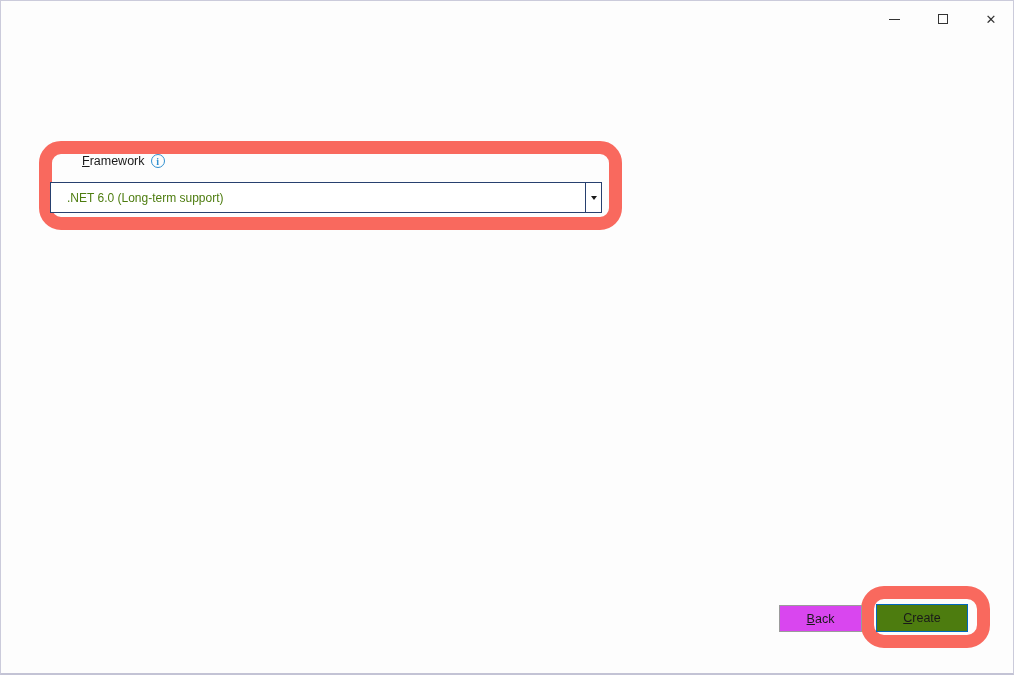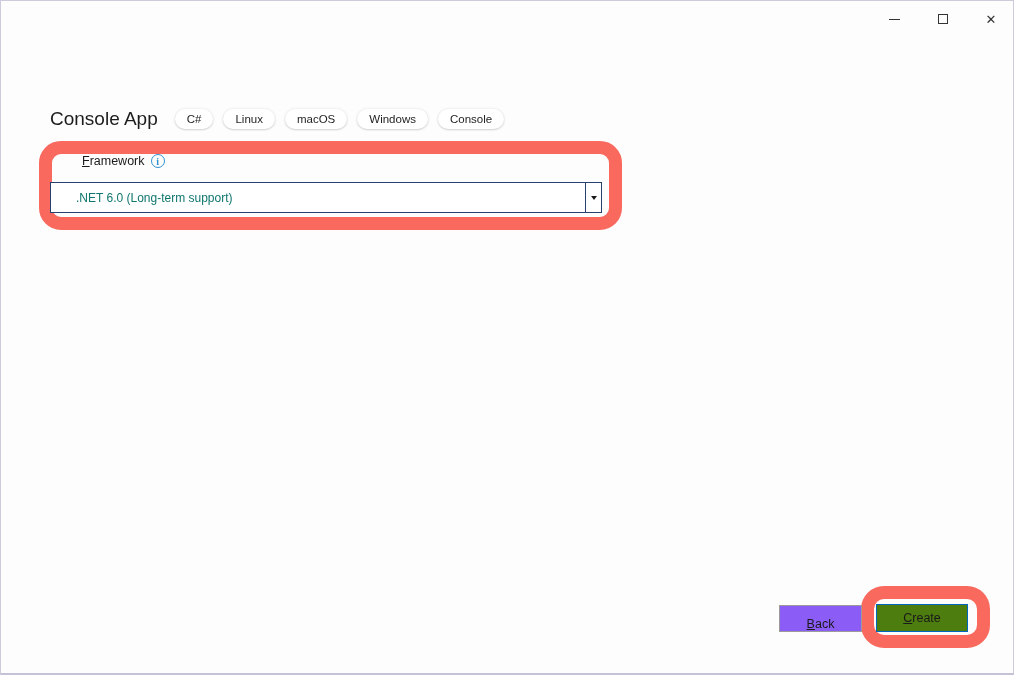--- a/index.html
+++ b/index.html
@@ -123,23 +123,23 @@
     background: #ffffff;
     border: 1px solid var(--combo-border);
     display: flex;
     align-items: stretch;
     cursor: default;
   }
   .combobox-value {
     flex: 1;
     display: flex;
     align-items: center;
-    padding-left: 25px;
+    padding-left: 16px;
     font-size: 12px;
-    color: #0f766e;
+    color: #4d7c0f;
     white-space: nowrap;
     overflow: hidden;
   }
   .dropdown-btn {
     width: 16px;
     border-left: 1px solid var(--combo-border);
     display: flex;
     align-items: center;
     justify-content: center;
     background: #ffffff;
@@ -157,23 +157,22 @@
     align-items: center;
     justify-content: center;
     font-size: 12.5px;
     color: #1a1a1a;
     cursor: pointer;
     white-space: nowrap;
   }
   .btn-back {
     left: 778px; top: 604px;
     width: 83px; height: 27px;
-    background: #8b5cf6;
+    background: #d946ef;
     border: 1px solid #9b9b9b;
-    align-items: flex-end;
   }
   .btn-create {
     left: 875px; top: 603px;
     width: 92px; height: 28px;
     background: #4d7c0f;
     border: 1px solid var(--create-border);
   }
 </style>
 </head>
 <body>
@@ -184,30 +183,20 @@
     <span class="glyph-min"></span>
   </div>
   <div class="win-btn win-btn-max">
     <span class="glyph-max"></span>
   </div>
   <div class="win-btn win-btn-close">
     <span class="glyph-close">✕</span>
   </div>
 
 
-  <div class="project-row">
-    <span class="project-name">Console App</span>
-    <span class="tags">
-      <span class="tag">C#</span>
-      <span class="tag">Linux</span>
-      <span class="tag">macOS</span>
-      <span class="tag">Windows</span>
-      <span class="tag">Console</span>
-    </span>
-  </div>
 
   <div class="hl hl-framework"></div>
 
   <div class="framework-label">
     <span><span class="accel">F</span><span>ramework</span></span>
     <span class="info-icon">i</span>
   </div>
 
   <div class="combobox">
     <div class="combobox-value">.NET 6.0 (Long-term support)</div>

